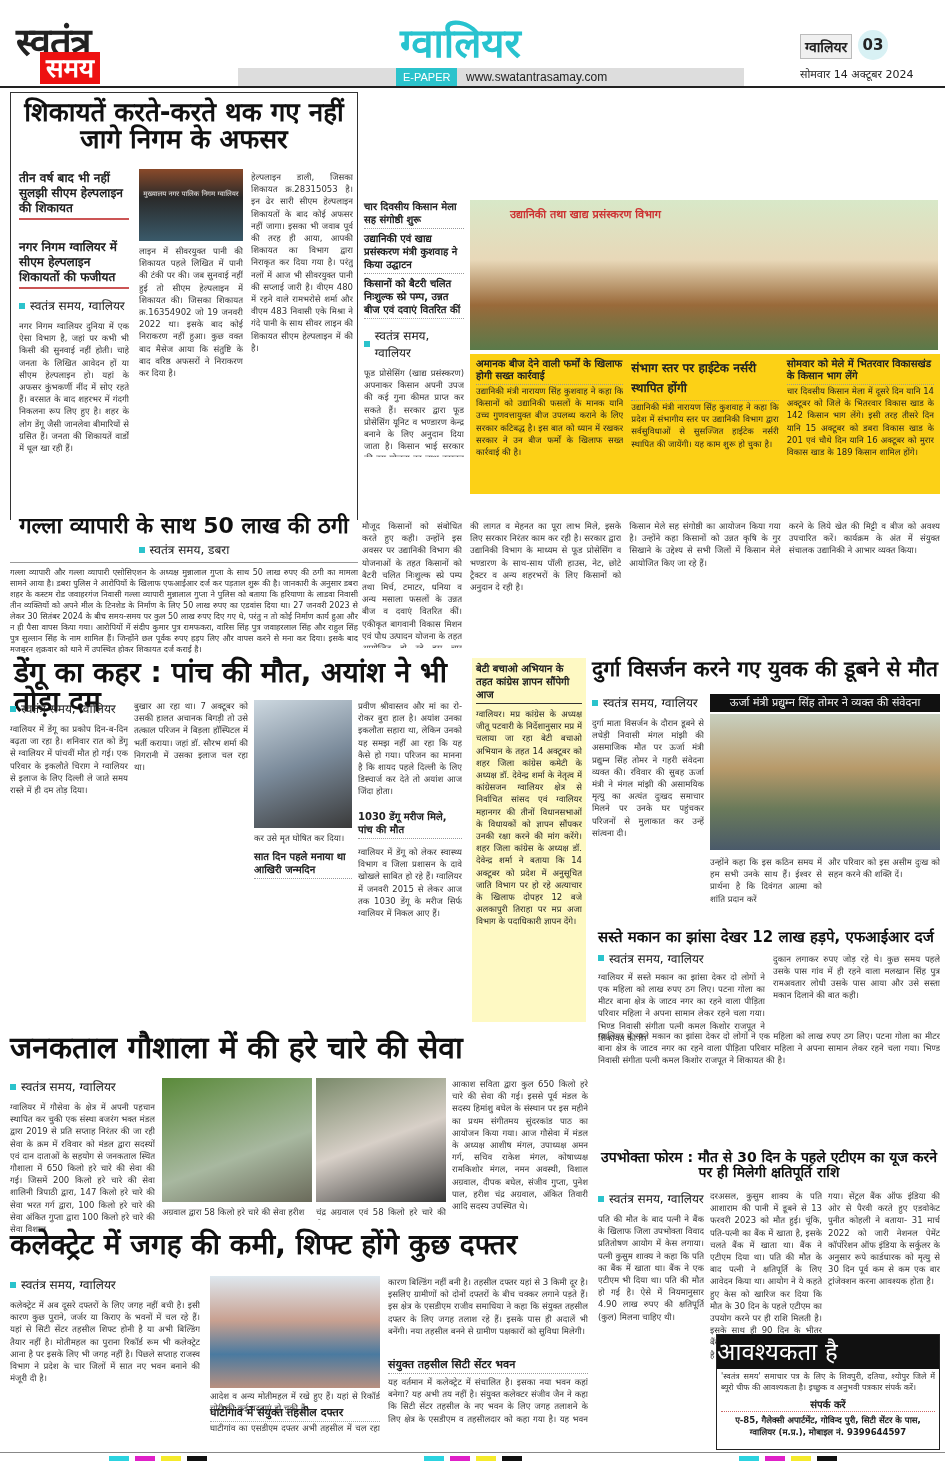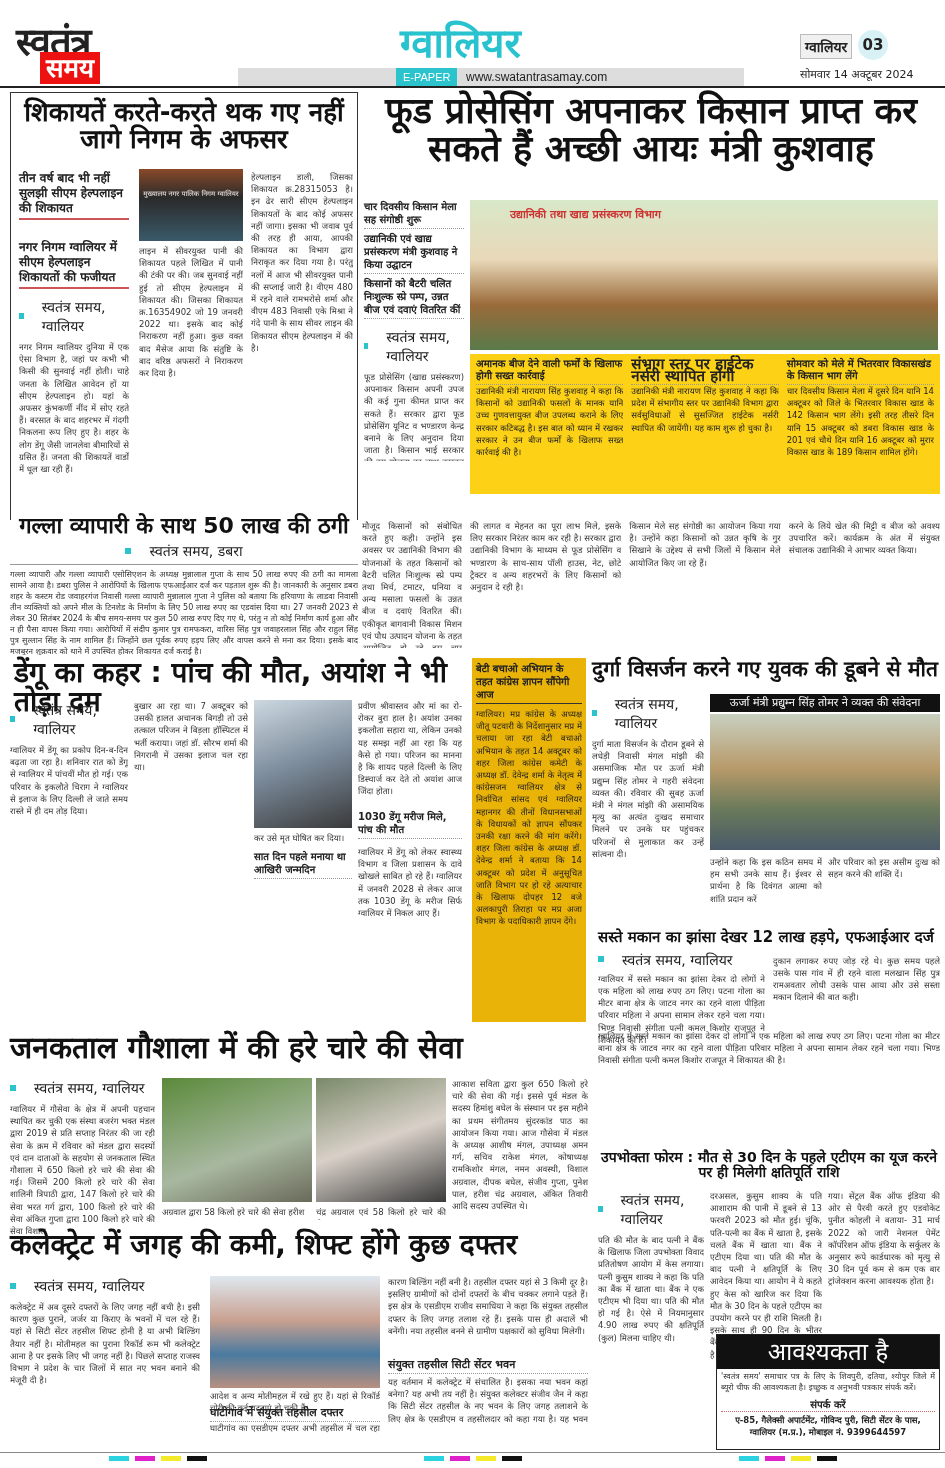--- a/index.html
+++ b/index.html
@@ -9,29 +9,29 @@
 .logo-top{left:16px;top:14px;font-family:"DejaVu Serif",serif;font-weight:bold;font-size:38px;color:#222;letter-spacing:-1px}
 .logo-bot{left:40px;top:52px;background:#e11;color:#fff;font-weight:bold;font-size:26px;padding:0 6px;line-height:32px}
 .city{left:400px;top:14px;font-size:40px;color:#28c3cf;font-weight:bold}
 .epbar{left:238px;top:68px;width:506px;height:18px;background:#ddd}
 .eptag{left:396px;top:68px;height:18px;background:#2bc3cc;color:#fff;font-size:11px;line-height:18px;padding:0 7px;font-family:"Liberation Sans",sans-serif}
 .epurl{left:466px;top:68px;font-size:12px;line-height:18px;font-family:"Liberation Sans",sans-serif}
 .pagebox{left:800px;top:34px;font-weight:bold;font-size:14px;border:1px solid #bbb;padding:2px 4px;background:#f0f0f0}
 .pagenum{left:858px;top:30px;width:30px;height:30px;border-radius:50%;background:#d8f1f4;font-weight:bold;font-size:15px;text-align:center;line-height:30px}
 .date{left:800px;top:66px;font-size:11px}
 .h1{font-weight:bold;color:#111;line-height:1.05}
-.byline{font-size:14px;color:#222;display:flex;align-items:center;gap:18px}
+.byline{font-size:12px;color:#222;display:flex;align-items:center;gap:5px}
 .byline .sq{width:6px;height:6px;background:#2bc3cc;display:inline-block}
 .txt{font-size:8.5px;line-height:12.2px;color:#333;text-align:justify;overflow:hidden}
 .sub{font-weight:bold;font-size:12px;line-height:15px;border-bottom:1px dotted #999;padding-bottom:2px}
 .photo{background:linear-gradient(135deg,#8a9a7a,#4c6a4a 50%,#b9a47a)}
 .yellow{background:#fcd116}
-.cyan{background:#eab308}
+.cyan{background:#fef9c3}
 .ad{border:1.5px solid #222}
-.adhead{background:#111;color:#fff;font-size:24px;text-align:center;line-height:34px}
+.adhead{background:#111;color:#fff;font-size:24px;line-height:34px}
 .reg{display:flex;gap:6px}
 .reg span{display:inline-block;width:20px;height:5px}
 .rule{height:1px;background:#999}
 </style>
 </head>
 <body>
 
 <div class="abs masthead"></div>
 <div class="abs logo-top">स्वतंत्र</div>
 <div class="abs logo-bot">समय</div>
@@ -55,41 +55,40 @@
     <div class="txt" style="height:240px">नगर निगम ग्वालियर दुनिया में एक ऐसा विभाग है, जहां पर कभी भी किसी की सुनवाई नहीं होती। चाहे जनता के लिखित आवेदन हों या सीएम हेल्पलाइन हो। यहां के अफसर कुंभकर्णी नींद में सोए रहते हैं। बरसात के बाद शहरभर में गंदगी निकलना रूप लिए हुए है। शहर के लोग डेंगू जैसी जानलेवा बीमारियों से ग्रसित हैं। जनता की शिकायतें वार्डों में धूल खा रही हैं।</div>
   </div>
   <div class="photo" style="position:absolute;left:128px;top:76px;width:104px;height:72px;background:linear-gradient(#8a4a2a,#2a2a2a 40%,#3a5a6a)">
     <div style="color:#eee;font-size:7px;padding:20px 4px 0;text-align:center">मुख्यालय नगर पालिक निगम ग्वालियर</div>
   </div>
   <div class="txt" style="position:absolute;left:128px;top:152px;width:104px;height:260px">लाइन में सीवरयुक्त पानी की शिकायत पहले लिखित में पानी की टंकी पर की। जब सुनवाई नहीं हुई तो सीएम हेल्पलाइन में शिकायत की। जिसका शिकायत क्र.16354902 जो 19 जनवरी 2022 था। इसके बाद कोई निराकरण नहीं हुआ। कुछ वक्त बाद मैसेज आया कि संतुष्टि के बाद वरिष्ठ अफसरों ने निराकरण कर दिया है।</div>
   <div class="txt" style="position:absolute;left:240px;top:78px;width:102px;height:334px">हेल्पलाइन डाली, जिसका शिकायत क्र.28315053 है। इन ढेर सारी सीएम हेल्पलाइन शिकायतों के बाद कोई अफसर नहीं जागा। इसका भी जवाब पूर्व की तरह ही आया, आपकी शिकायत का विभाग द्वारा निराकृत कर दिया गया है। परंतु नलों में आज भी सीवरयुक्त पानी की सप्लाई जारी है। वीएम 480 में रहने वाले रामभरोसे शर्मा और वीएम 483 निवासी एके मिश्रा ने गंदे पानी के साथ सीवर लाइन की शिकायत सीएम हेल्पलाइन में की है।</div>
 </div>
 
 <div class="abs" style="left:362px;top:92px;width:578px;height:420px">
-  <div class="h1" style="font-size:36px;text-align:center">फूड प्रोसेसिंग अपनाकर किसान प्राप्त कर सकते हैं अच्छी आयः मंत्री कुशवाह</div>
   <div style="position:absolute;left:2px;top:108px;width:100px">
     <div class="sub" style="font-size:10px;line-height:13px;margin-bottom:3px">चार दिवसीय किसान मेला सह संगोष्ठी शुरू</div>
     <div class="sub" style="font-size:10px;line-height:13px;margin-bottom:3px">उद्यानिकी एवं खाद्य प्रसंस्करण मंत्री कुशवाह ने किया उद्घाटन</div>
     <div class="sub" style="font-size:10px;line-height:13px">किसानों को बैटरी चलित निःशुल्क स्प्रे पम्प, उन्नत बीज एवं दवाएं वितरित कीं</div>
     <div class="byline" style="margin:8px 0 6px">
         <span class="sq"></span>
         <span>स्वतंत्र समय, ग्वालियर</span>
       </div>
     <div class="txt" style="height:90px">फूड प्रोसेसिंग (खाद्य प्रसंस्करण) अपनाकर किसान अपनी उपज की कई गुना कीमत प्राप्त कर सकते हैं। सरकार द्वारा फूड प्रोसेसिंग यूनिट व भण्डारण केन्द्र बनाने के लिए अनुदान दिया जाता है। किसान भाई सरकार की इस योजना का लाभ उठाकर अपनी आय बढ़ा सकते हैं।</div>
   </div>
   <div class="photo" style="position:absolute;left:108px;top:108px;width:468px;height:150px;background:linear-gradient(180deg,#d8e8c8 0,#e8d8b8 40%,#9a6a3a 70%,#5a7a4a)">
     <div style="color:#c33;font-weight:bold;font-size:11px;padding:6px 0 0 40px">उद्यानिकी तथा खाद्य प्रसंस्करण विभाग</div>
   </div>
   <div class="yellow" style="position:absolute;left:108px;top:262px;width:470px;height:140px;display:flex;gap:8px;padding:4px 6px">
     <div style="flex:1">
       <div class="sub" style="font-size:10px;line-height:12px">अमानक बीज देने वाली फर्मों के खिलाफ होगी सख्त कार्रवाई</div>
       <div class="txt" style="height:100px;color:#222">उद्यानिकी मंत्री नारायण सिंह कुशवाह ने कहा कि किसानों को उद्यानिकी फसलों के मानक यानि उच्च गुणवत्तायुक्त बीज उपलब्ध कराने के लिए सरकार कटिबद्ध है। इस बात को ध्यान में रखकर सरकार ने उन बीज फर्मों के खिलाफ सख्त कार्रवाई की है।</div>
     </div>
     <div style="flex:1">
-      <div class="sub" style="font-size:15px;line-height:12px">संभाग स्तर पर हाईटेक नर्सरी स्थापित होंगी</div>
+      <div class="sub" style="font-size:12px;line-height:20px">संभाग स्तर पर हाईटेक नर्सरी स्थापित होंगी</div>
       <div class="txt" style="height:100px;color:#222">उद्यानिकी मंत्री नारायण सिंह कुशवाह ने कहा कि प्रदेश में संभागीय स्तर पर उद्यानिकी विभाग द्वारा सर्वसुविधाओं से सुसज्जित हाईटेक नर्सरी स्थापित की जायेंगी। यह काम शुरू हो चुका है।</div>
     </div>
     <div style="flex:1">
       <div class="sub" style="font-size:10px;line-height:12px">सोमवार को मेले में भितरवार विकासखंड के किसान भाग लेंगे</div>
       <div class="txt" style="height:100px;color:#222">चार दिवसीय किसान मेला में दूसरे दिन यानि 14 अक्टूबर को जिले के भितरवार विकास खाड के 142 किसान भाग लेंगे। इसी तरह तीसरे दिन यानि 15 अक्टूबर को डबरा विकास खाड के 201 एवं चौथे दिन यानि 16 अक्टूबर को मुरार विकास खाड के 189 किसान शामिल होंगे।</div>
     </div>
   </div>
 </div>
 <div class="abs" style="left:362px;top:520px;width:578px;height:130px;display:flex;gap:8px">
   <div class="txt" style="width:100px;height:128px">मौजूद किसानों को संबोधित करते हुए कही। उन्होंने इस अवसर पर उद्यानिकी विभाग की योजनाओं के तहत किसानों को बैटरी चलित निःशुल्क स्प्रे पम्प तथा मिर्च, टमाटर, धनिया व अन्य मसाला फसलों के उन्नत बीज व दवाएं वितरित कीं। एकीकृत बागवानी विकास मिशन एवं पौध उत्पादन योजना के तहत आयोजित हो रहे इस चार दिवसीय किसान मेला में लगभग एक हजार</div>
@@ -116,21 +115,21 @@
         <span>स्वतंत्र समय, ग्वालियर</span>
       </div>
     <div class="txt" style="height:300px">ग्वालियर में डेंगू का प्रकोप दिन-ब-दिन बढ़ता जा रहा है। शनिवार रात को डेंगू से ग्वालियर में पांचवीं मौत हो गई। एक परिवार के इकलौते चिराग ने ग्वालियर से इलाज के लिए दिल्ली ले जाते समय रास्ते में ही दम तोड़ दिया।</div>
   </div>
   <div class="txt" style="position:absolute;left:124px;top:42px;width:114px;height:316px">बुखार आ रहा था। 7 अक्टूबर को उसकी हालत अचानक बिगड़ी तो उसे तत्काल परिजन ने बिड़ला हॉस्पिटल में भर्ती कराया। जहां डॉ. सौरभ शर्मा की निगरानी में उसका इलाज चल रहा था।</div>
   <div class="photo" style="position:absolute;left:244px;top:42px;width:98px;height:128px;background:linear-gradient(160deg,#cdd8e0,#7a8a9a 50%,#3a3a3a)"></div>
   <div class="txt" style="position:absolute;left:244px;top:174px;width:98px;height:14px">कर उसे मृत घोषित कर दिया।</div>
   <div class="sub" style="position:absolute;left:244px;top:192px;width:98px;font-size:10px;line-height:13px">सात दिन पहले मनाया था आखिरी जन्मदिन</div>
   <div class="txt" style="position:absolute;left:348px;top:42px;width:104px;height:104px">प्रवीण श्रीवास्तव और मां का रो-रोकर बुरा हाल है। अयांश उनका इकलौता सहारा था, लेकिन उनको यह समझ नहीं आ रहा कि यह कैसे हो गया। परिजन का मानना है कि शायद पहले दिल्ली के लिए डिस्चार्ज कर देते तो अयांश आज जिंदा होता।</div>
   <div class="sub" style="position:absolute;left:348px;top:152px;width:104px;font-size:10px;line-height:13px">1030 डेंगू मरीज मिले, पांच की मौत</div>
-  <div class="txt" style="position:absolute;left:348px;top:188px;width:104px;height:170px">ग्वालियर में डेंगू को लेकर स्वास्थ्य विभाग व जिला प्रशासन के दावे खोखले साबित हो रहे हैं। ग्वालियर में जनवरी 2028 से लेकर आज तक 1030 डेंगू के मरीज सिर्फ ग्वालियर में निकल आए हैं।</div>
+  <div class="txt" style="position:absolute;left:348px;top:188px;width:104px;height:170px">ग्वालियर में डेंगू को लेकर स्वास्थ्य विभाग व जिला प्रशासन के दावे खोखले साबित हो रहे हैं। ग्वालियर में जनवरी 2015 से लेकर आज तक 1030 डेंगू के मरीज सिर्फ ग्वालियर में निकल आए हैं।</div>
 </div>
 
 <div class="abs cyan" style="left:472px;top:658px;width:114px;height:364px;padding:4px">
   <div class="sub" style="font-size:10px;line-height:13px;border-bottom:1px solid #333">बेटी बचाओ अभियान के तहत कांग्रेस ज्ञापन सौंपेगी आज</div>
   <div class="txt" style="height:320px;color:#222;margin-top:4px">ग्वालियर। मप्र कांग्रेस के अध्यक्ष जीतू पटवारी के निर्देशानुसार मप्र में चलाया जा रहा बेटी बचाओ अभियान के तहत 14 अक्टूबर को शहर जिला कांग्रेस कमेटी के अध्यक्ष डॉ. देवेन्द्र शर्मा के नेतृत्व में कांग्रेसजन ग्वालियर क्षेत्र से निर्वाचित सांसद एवं ग्वालियर महानगर की तीनों विधानसभाओं के विधायकों को ज्ञापन सौंपकर उनकी रक्षा करने की मांग करेंगे। शहर जिला कांग्रेस के अध्यक्ष डॉ. देवेन्द्र शर्मा ने बताया कि 14 अक्टूबर को प्रदेश में अनुसूचित जाति विभाग पर हो रहे अत्याचार के खिलाफ दोपहर 12 बजे अलकापुरी तिराहा पर मप्र अजा विभाग के पदाधिकारी ज्ञापन देंगे।</div>
 </div>
 
 <div class="abs" style="left:592px;top:658px;width:348px;height:270px">
   <div class="h1" style="font-size:21px">दुर्गा विसर्जन करने गए युवक की डूबने से मौत</div>
   <div style="position:absolute;left:0;top:36px;width:112px">

